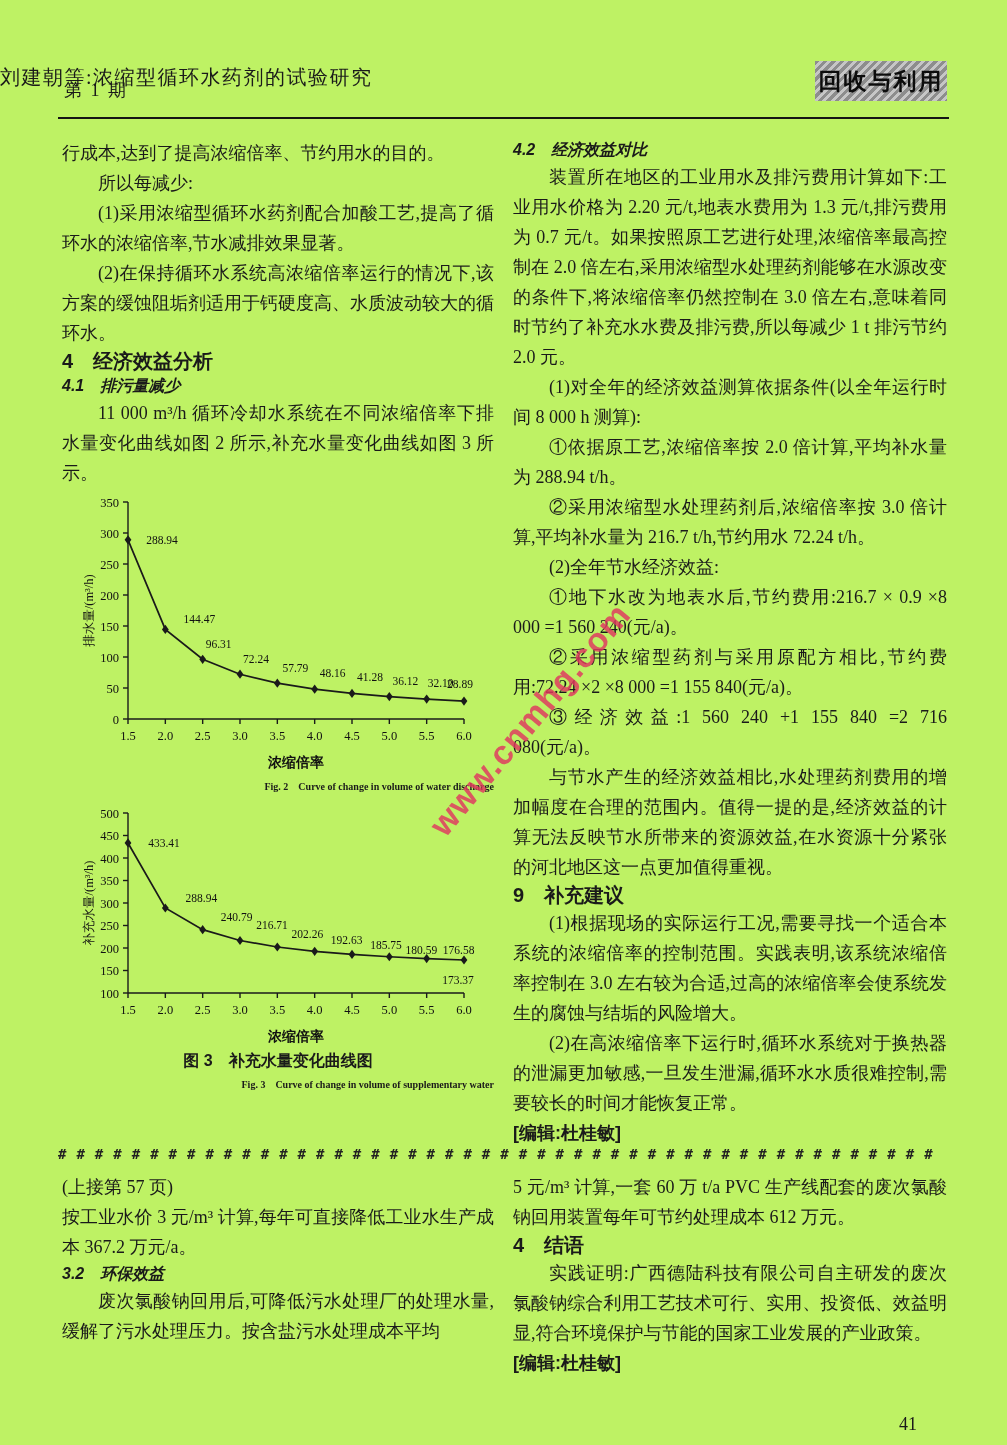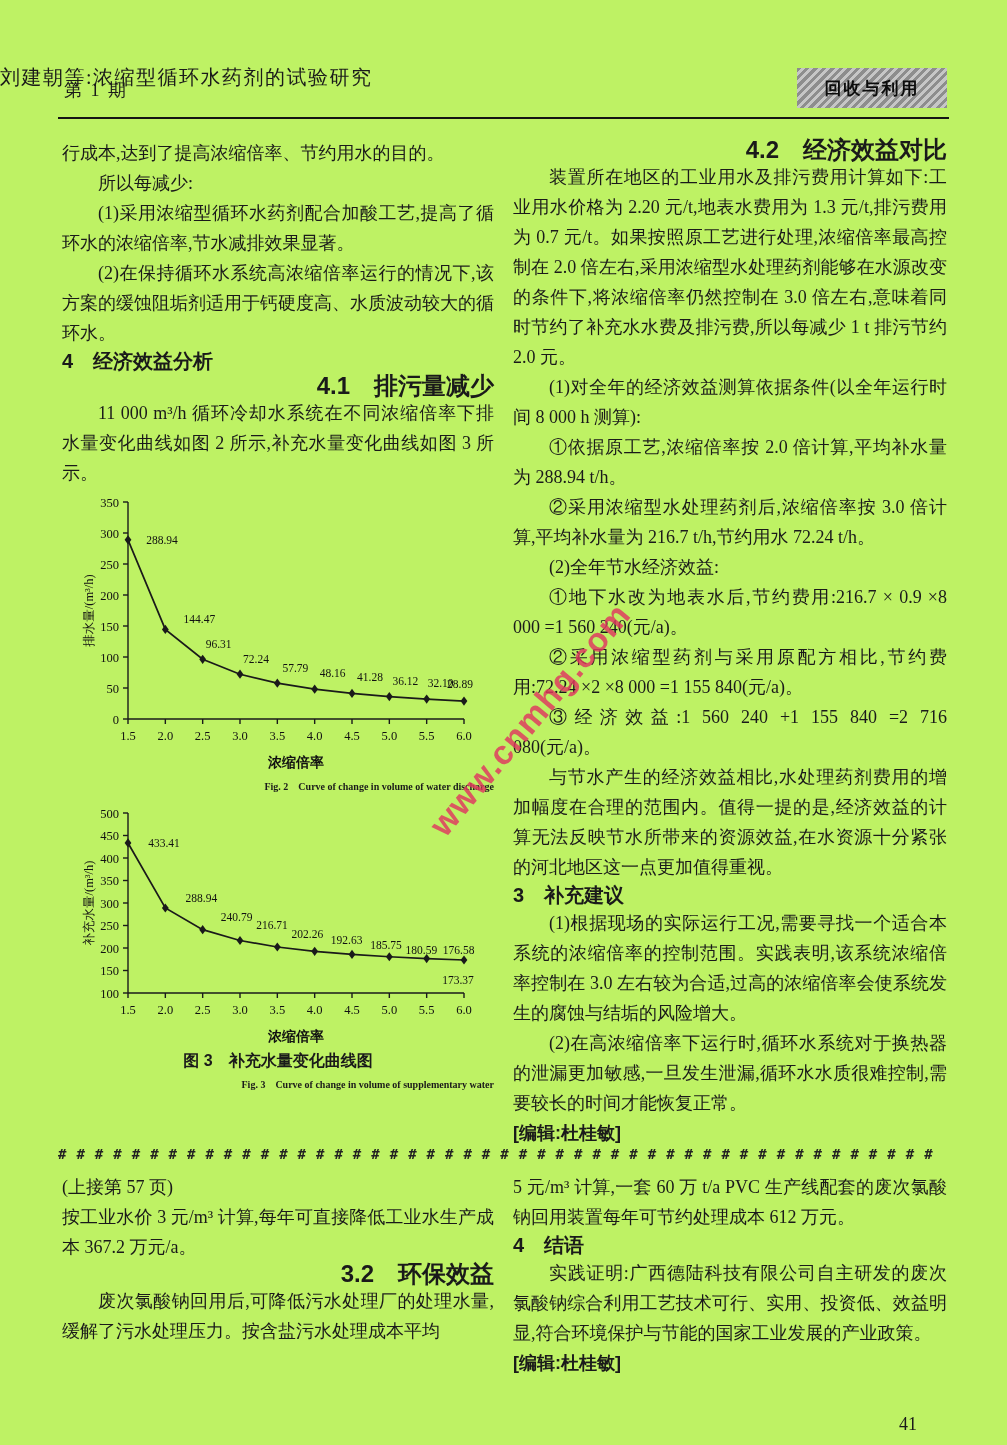--- a/index.html
+++ b/index.html
@@ -5,42 +5,42 @@
   html,body{margin:0;padding:0;background:#d9d9d9;}
   .page{
     position:relative;width:1007px;height:1445px;margin:0 auto;
     background:#bef264;color:#1a1a1a;overflow:hidden;
     font-family:"Liberation Serif","DejaVu Serif",serif;
   }
   
   .hdr-issue{position:absolute;left:64px;top:78px;font-size:18px;letter-spacing:2px;}
   .hdr-title{position:absolute;left:0;right:0;top:64px;text-align:left;font-size:20px;letter-spacing:1.5px;}
   .hdr-badge{
-    position:absolute;right:60px;top:68px;width:150px;height:40px;
+    position:absolute;right:60px;top:61px;width:132px;height:40px;
     display:flex;align-items:center;justify-content:center;
     background:repeating-linear-gradient(135deg,#8d8d8d 0 3px,#c6c6c6 3px 6px);
-    color:#0c0c0c;font-weight:bold;font-size:17px;letter-spacing:2px;
+    color:#0c0c0c;font-weight:bold;font-size:23px;letter-spacing:2px;
     font-family:"Liberation Sans","DejaVu Sans",sans-serif;
   }
   .hdr-rule{position:absolute;left:58px;right:58px;top:117px;height:2px;background:#141414;}
   
   .col{position:absolute;width:432px;font-size:18px;line-height:30px;text-align:justify;}
   .col p{margin:0;}
   p.ind{text-indent:2em;}
   .left-col{left:62px;top:138px;}
   .right-col{left:513px;top:138px;width:434px;}
   .bottom-left{left:62px;top:1172px;}
   .bottom-right{left:513px;top:1172px;width:434px;}
   .sec{
     font-family:"Liberation Sans","DejaVu Sans",sans-serif;
     font-weight:bold;font-size:20px;line-height:26px;margin:6px 0 4px;text-align:left;
   }
   .subsec{
     font-family:"Liberation Sans","DejaVu Sans",sans-serif;
-    font-weight:bold;font-size:24px;line-height:24px;margin:4px 0 3px;text-align:right;
+    font-weight:bold;font-size:16px;line-height:24px;margin:4px 0 3px;text-align:left;font-style:italic;
   }
   .editor{
     text-align:left;font-weight:bold;padding-right:2px;margin-top:2px;
     font-family:"Liberation Sans","DejaVu Sans",sans-serif;font-size:18px;
   }
   
   .fig{margin:2px 0 0;text-align:center;}
   .fig svg{display:block;margin:0 auto;}
   svg text{font-family:"Liberation Serif","DejaVu Serif",serif;}
   .cap-zh{
@@ -226,21 +226,21 @@
     <p class="subsec">4.2　经济效益对比</p>
     <p class="ind">装置所在地区的工业用水及排污费用计算如下:工业用水价格为 2.20 元/t,地表水费用为 1.3 元/t,排污费用为 0.7 元/t。如果按照原工艺进行处理,浓缩倍率最高控制在 2.0 倍左右,采用浓缩型水处理药剂能够在水源改变的条件下,将浓缩倍率仍然控制在 3.0 倍左右,意味着同时节约了补充水水费及排污费,所以每减少 1 t 排污节约 2.0 元。</p>
     <p class="ind">(1)对全年的经济效益测算依据条件(以全年运行时间 8 000 h 测算):</p>
     <p class="ind">①依据原工艺,浓缩倍率按 2.0 倍计算,平均补水量为 288.94 t/h。</p>
     <p class="ind">②采用浓缩型水处理药剂后,浓缩倍率按 3.0 倍计算,平均补水量为 216.7 t/h,节约用水 72.24 t/h。</p>
     <p class="ind">(2)全年节水经济效益:</p>
     <p class="ind">①地下水改为地表水后,节约费用:216.7 × 0.9 ×8 000 =1 560 240(元/a)。</p>
     <p class="ind">②采用浓缩型药剂与采用原配方相比,节约费用:72.24 ×2 ×8 000 =1 155 840(元/a)。</p>
     <p class="ind">③经济效益:1 560 240 +1 155 840 =2 716 080(元/a)。</p>
     <p class="ind">与节水产生的经济效益相比,水处理药剂费用的增加幅度在合理的范围内。值得一提的是,经济效益的计算无法反映节水所带来的资源效益,在水资源十分紧张的河北地区这一点更加值得重视。</p>
-    <p class="sec">3　补充建议</p>
+    <p class="sec">9　补充建议</p>
     <p class="ind">(1)根据现场的实际运行工况,需要寻找一个适合本系统的浓缩倍率的控制范围。实践表明,该系统浓缩倍率控制在 3.0 左右较为合适,过高的浓缩倍率会使系统发生的腐蚀与结垢的风险增大。</p>
     <p class="ind">(2)在高浓缩倍率下运行时,循环水系统对于换热器的泄漏更加敏感,一旦发生泄漏,循环水水质很难控制,需要较长的时间才能恢复正常。</p>
     <p class="editor">[编辑:杜桂敏]</p>
   </div>
 
   <div class="divider">################################################</div>
 
   <div class="col bottom-left">
     <p>(上接第 57 页)</p>
     <p>按工业水价 3 元/m³ 计算,每年可直接降低工业水生产成本 367.2 万元/a。</p>

